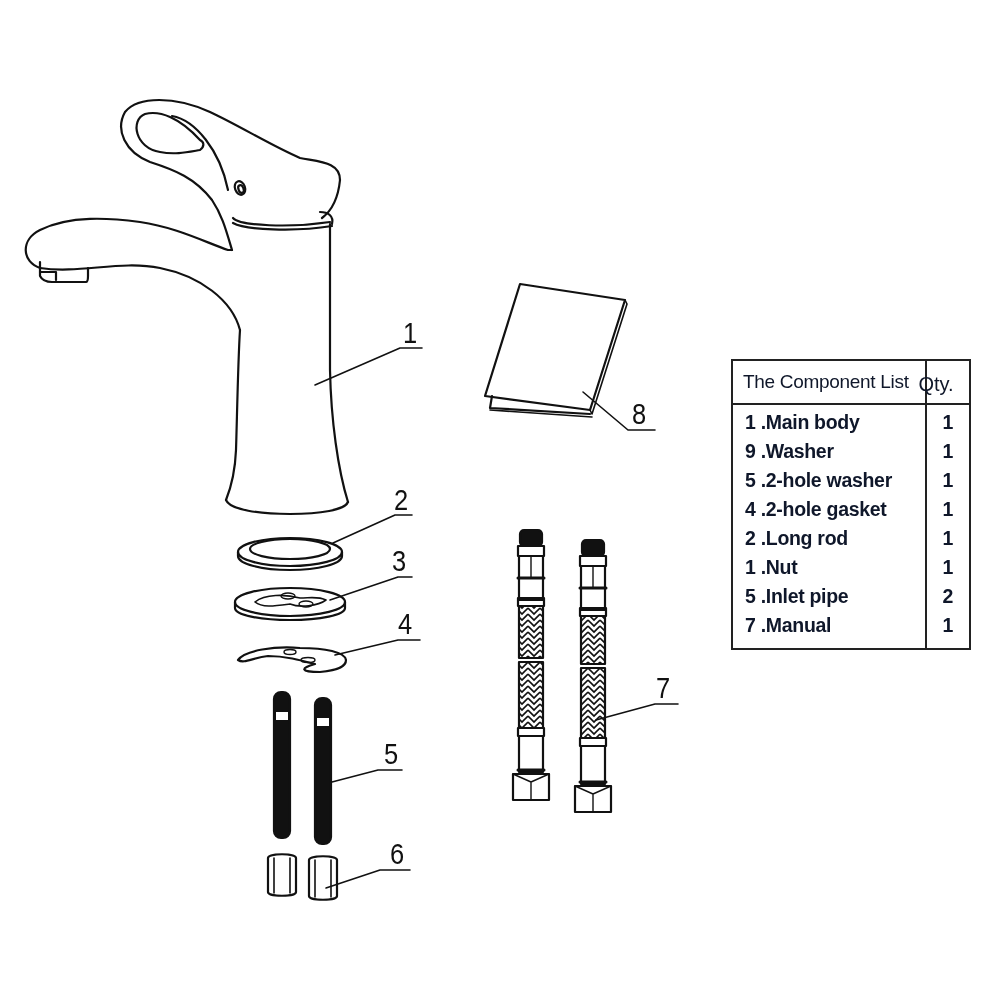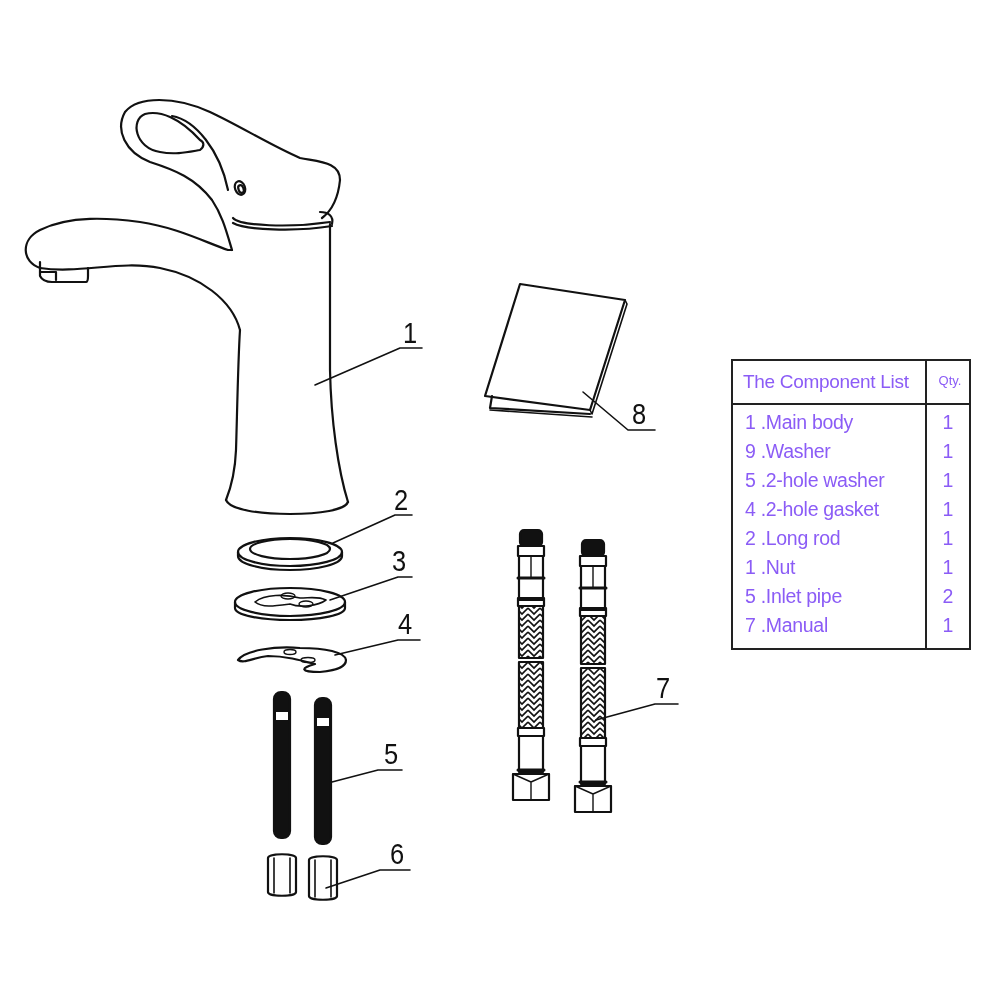--- a/index.html
+++ b/index.html
@@ -1,24 +1,24 @@
 <!DOCTYPE html>
 <html><head>
   <meta charset="utf-8">
   <style>
     html, body { margin: 0; padding: 0; background: #ffffff; }
     body { width: 1000px; height: 1000px; position: relative; overflow: hidden; font-family: "Liberation Sans", sans-serif; }
     #drawing { position: absolute; left: 0; top: 0; width: 1000px; height: 1000px; }
     .callout { position: absolute; font-family: "Liberation Sans", sans-serif; font-size: 30px; color: #111; line-height: 1; transform: scaleX(0.85); transform-origin: left top; }
-    .table { position: absolute; left: 731px; top: 359px; width: 240px; height: 291px; border: 2px solid #222; box-sizing: border-box; font-family: "Liberation Sans", sans-serif; color: #8b5cf6; }
+    .table { position: absolute; left: 731px; top: 359px; width: 240px; height: 291px; border: 2px solid #222; box-sizing: border-box; font-family: "Liberation Sans", sans-serif; color: #0f172a; }
     .table .col-div { position: absolute; left: 192px; top: 0; bottom: 0; border-left: 2px solid #222; }
     .table .hdr-div { position: absolute; left: 0; right: 0; top: 42px; border-top: 2px solid #222; }
     .table .hdr-name { position: absolute; left: 10px; top: 10px; font-size: 19px; letter-spacing: -0.3px; }
-    .table .hdr-qty { position: absolute; left: 194px; width: 46px; top: 12px; font-size: 13px; text-align: center; }
-    .table .rows { position: absolute; left: 0; right: 16px; top: 48px; }
+    .table .hdr-qty { position: absolute; left: 180px; width: 46px; top: 12px; font-size: 20px; text-align: center; }
+    .table .rows { position: absolute; left: 0; right: 16px; top: 48px; font-weight: bold; }
     .table .row { position: relative; height: 29px; }
     .table .row .name { position: absolute; left: 12px; top: 2px; font-size: 19.5px; letter-spacing: -0.3px; }
     .table .row .qty { position: absolute; left: 192px; width: 46px; top: 2px; font-size: 19.5px; text-align: center; }
   </style>
 </head>
 <body>
 
 <svg id="drawing" viewBox="0 0 1000 1000" xmlns="http://www.w3.org/2000/svg">
   <defs>
     <pattern id="braid" width="12" height="12" patternUnits="userSpaceOnUse">

